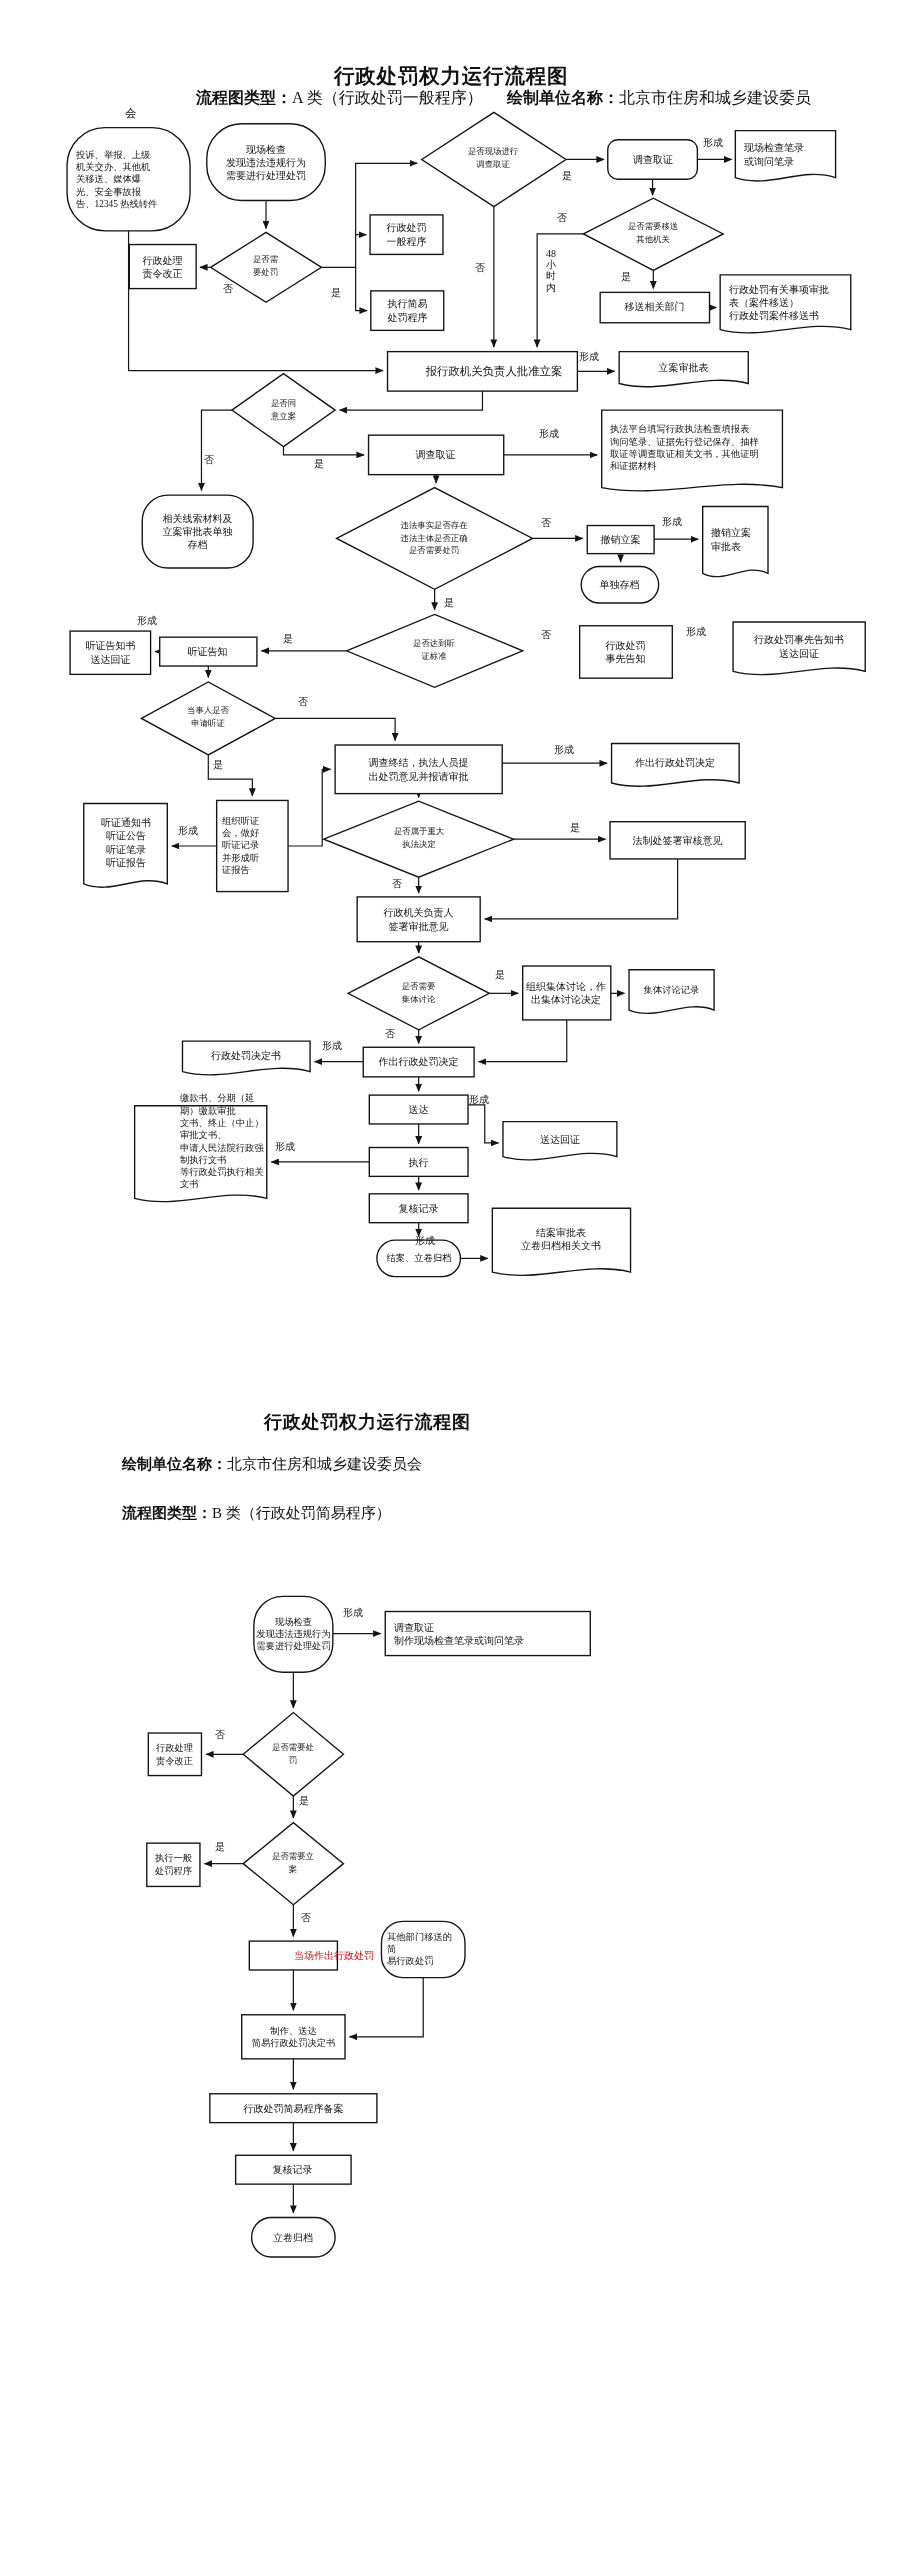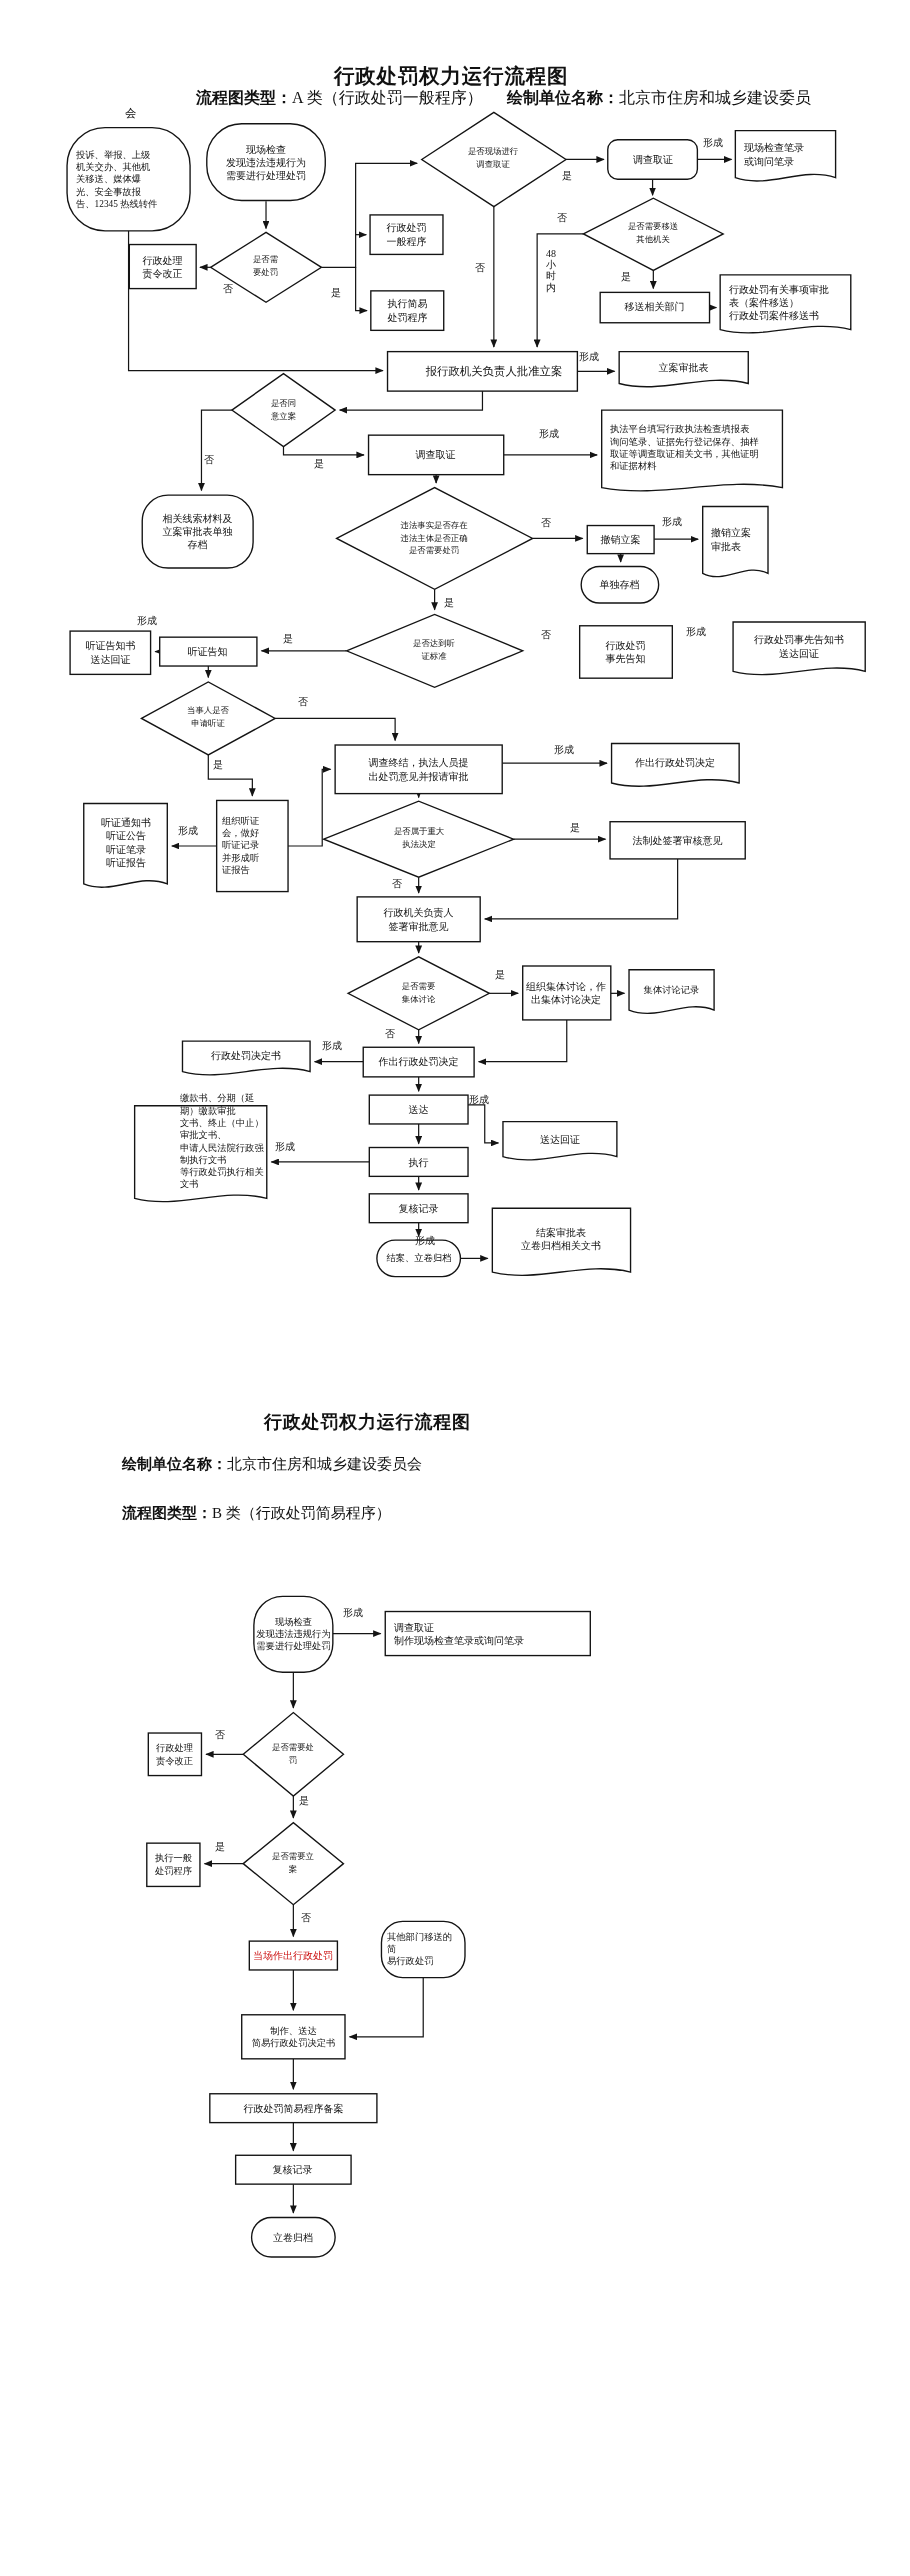--- a/index.html
+++ b/index.html
@@ -7,21 +7,21 @@
   .canvas{position:relative;width:911px;height:2576px;background:#fff;overflow:hidden;}
   svg.flow{position:absolute;left:0;top:0;}
   .wires path{fill:none;stroke:#141414;stroke-width:1.6;}
   .shapes rect,.shapes polygon,.shapes path{fill:#ffffff;stroke:#141414;stroke-width:1.8;}
   .t{position:absolute;display:flex;align-items:center;justify-content:center;
      text-align:center;white-space:pre-line;font-size:10px;line-height:1.32;color:#111;}
   .t.small{font-size:8.4px;line-height:1.5;}
   .t.left{justify-content:flex-start;text-align:left;padding:0 9px;box-sizing:border-box;}
   .t.fs15{font-size:11.4px;padding-left:12px;}
   .t.fs12{font-size:9.3px;}
-  .t.red{color:var(--accent-red,#cc1111);}
+  .t.red{color:var(--accent-red,#cc1111);padding-left:41px;}
   .lbl{position:absolute;font-size:10px;color:#111;white-space:pre-line;line-height:1.12;text-align:center;}
   .h-title{position:absolute;font-weight:bold;font-size:20.5px;letter-spacing:0.8px;}
   .h-sub{position:absolute;font-size:16px;}
   .h-sub b{font-weight:bold;}
   .h-title-b{position:absolute;font-weight:bold;font-size:18px;letter-spacing:0.8px;}
   .h-sub-b{position:absolute;font-size:15px;}
 </style>
 </head>
 <body>
 

